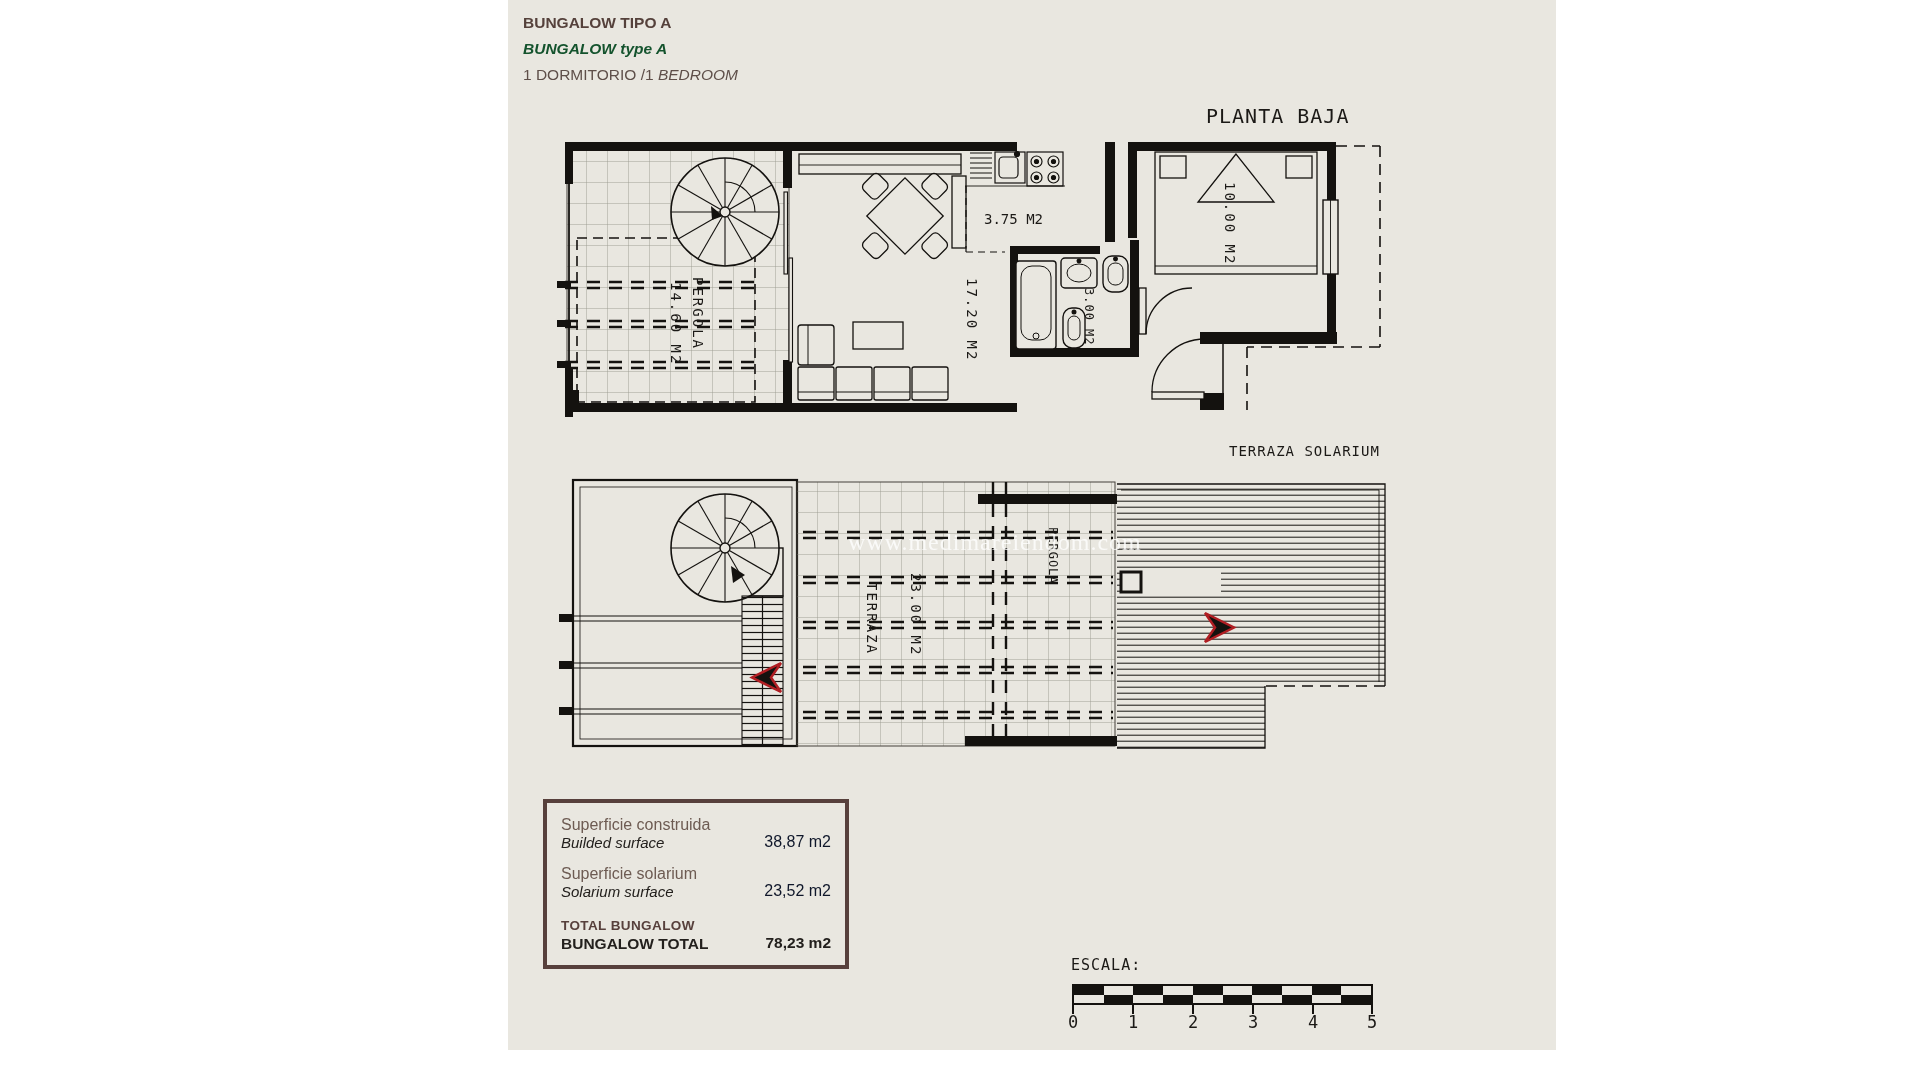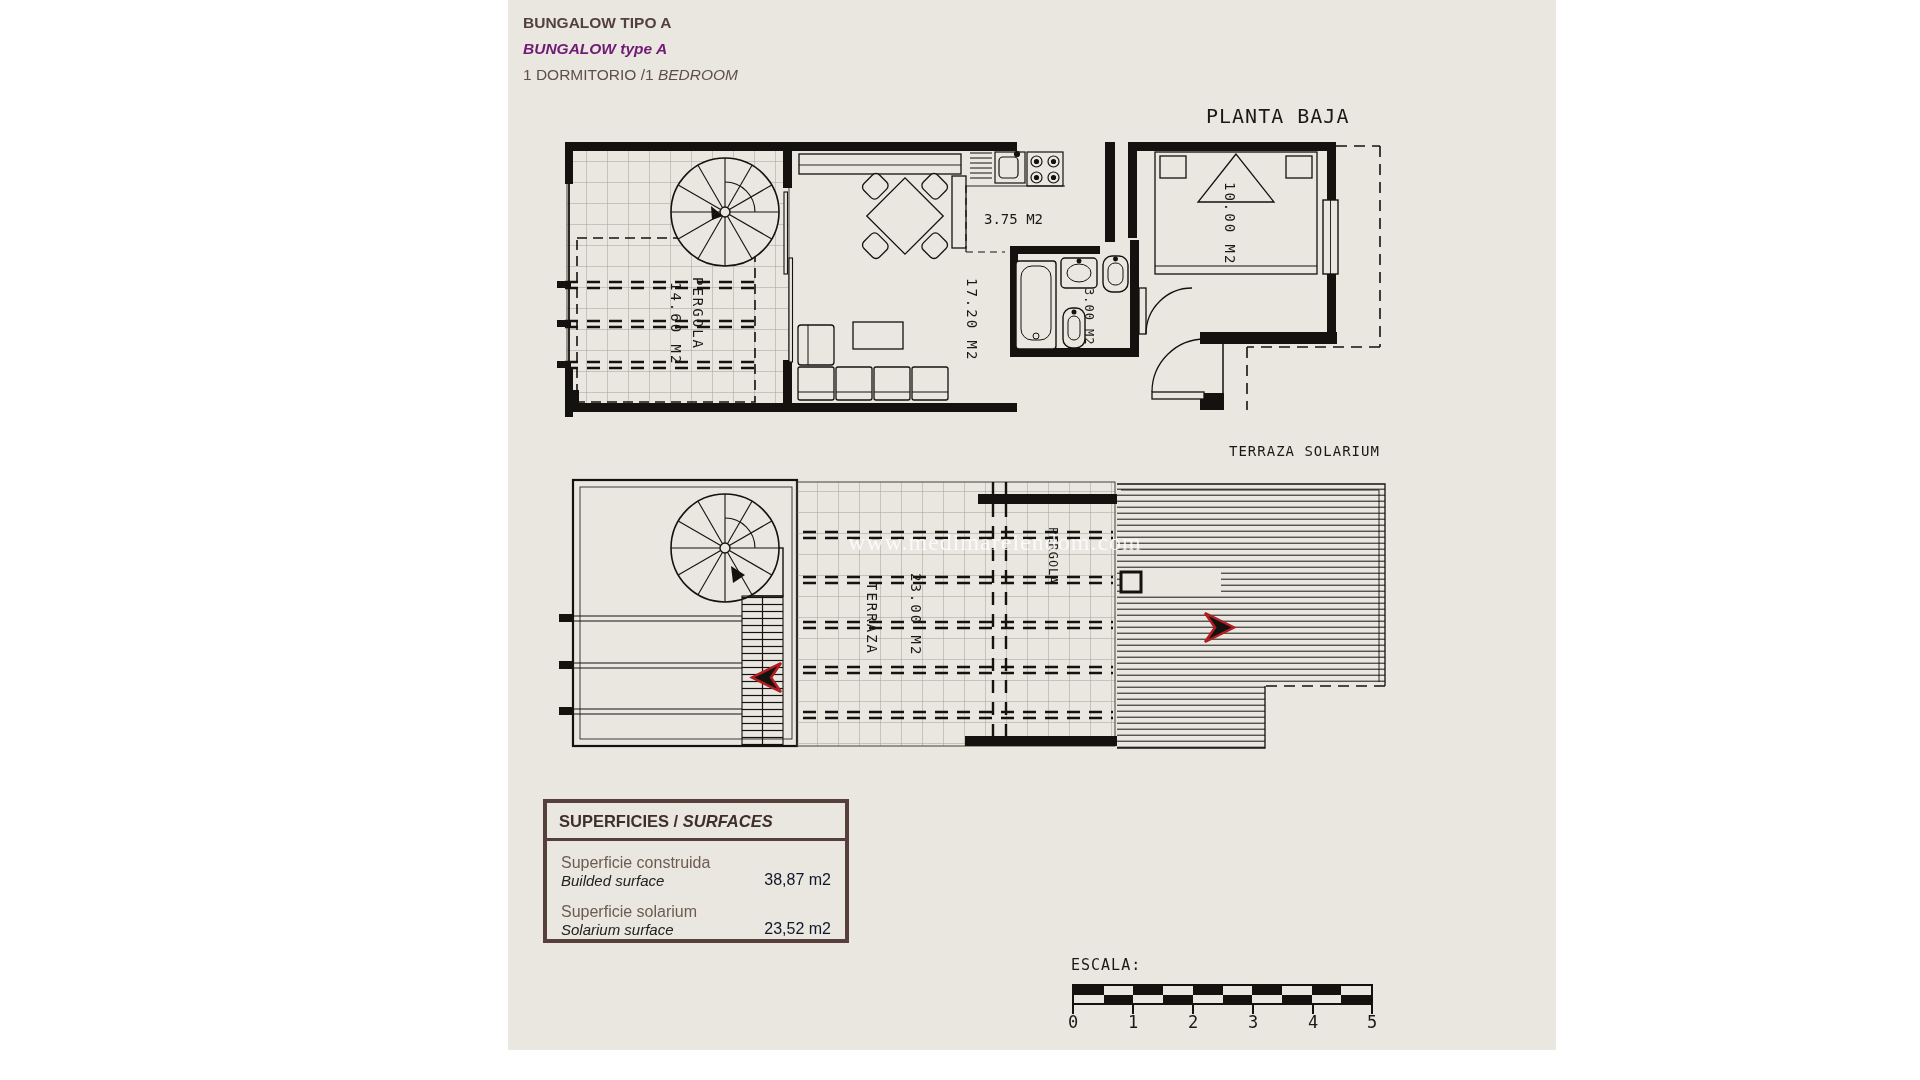--- a/index.html
+++ b/index.html
@@ -3,21 +3,21 @@
 <meta charset="utf-8">
 <style>
   * { margin:0; padding:0; box-sizing:border-box; }
   html,body { width:1920px; height:1080px; background:#ffffff; font-family:"Liberation Sans", sans-serif; }
   #stage { position:absolute; left:0; top:0; width:1556px; height:1080px; overflow:hidden; }
   .sheet { position:absolute; left:508px; top:0; width:1384px; height:1050px; background:#e9e7e0; }
 
   
   .hdr { position:absolute; left:15px; top:10px; line-height:26px; font-size:15.5px; }
   .hdr .t1 { font-weight:bold; color:#55413b; }
-  .hdr .t2 { font-weight:bold; font-style:italic; color:#701a75; }
+  .hdr .t2 { font-weight:bold; font-style:italic; color:#14532d; }
   .hdr .t3 { color:#5e4f49; }
   .hdr .t3 .en { font-style:italic; }
 
   
   .cad { position:absolute; font-family:"DejaVu Sans Mono", monospace; color:#1b1916; white-space:nowrap; }
   .vlab { writing-mode:vertical-rl; letter-spacing:2px; }
   .plan-title { font-size:20px; letter-spacing:1px; }
   .sub-title  { font-size:14px; letter-spacing:1px; }
   .room { font-size:14px; }
   .room-s { font-size:12px; letter-spacing:1px; }
@@ -328,33 +328,34 @@
       <polygon points="640,143 669,157.5 640,172 650,157.5" fill="#14120f" stroke="#b01e23" stroke-width="2.5"></polygon>
     </g>
   </svg>
 
   <div class="cad vlab room" style="left:356px; top:582px;">TERRAZA</div>
   <div class="cad vlab room" style="left:400px; top:573px;">23.00 M2</div>
   <div class="cad vlab room-s" style="left:538px; top:527px;">PERGOLA</div>
   <div class="watermark" style="left:340px; top:529px;">www.medimareiendom.com</div>
 
   <div class="surf">
-    <div class="hd">
-      <span>SUPERFICIES /</span>
-      <span class="en">SURFACES</span>
-    </div>
     <div class="row">
       <span class="es">Superficie construida</span>
       <span class="en">Builded surface</span>
       <span class="val">38,87 m2</span>
     </div>
     <div class="row">
       <span class="es">Superficie solarium</span>
       <span class="en">Solarium surface</span>
       <span class="val">23,52 m2</span>
+    </div>
+    <div class="total">
+      <span class="es">TOTAL BUNGALOW</span>
+      <span class="en">BUNGALOW TOTAL</span>
+      <span class="val">78,23 m2</span>
     </div>
   </div>
 
   <div class="cad scale-label">ESCALA:</div>
   <div class="sbar">
     <div class="r">
       <div class="b"></div>
           <div></div>
           <div class="b"></div>
           <div></div>

